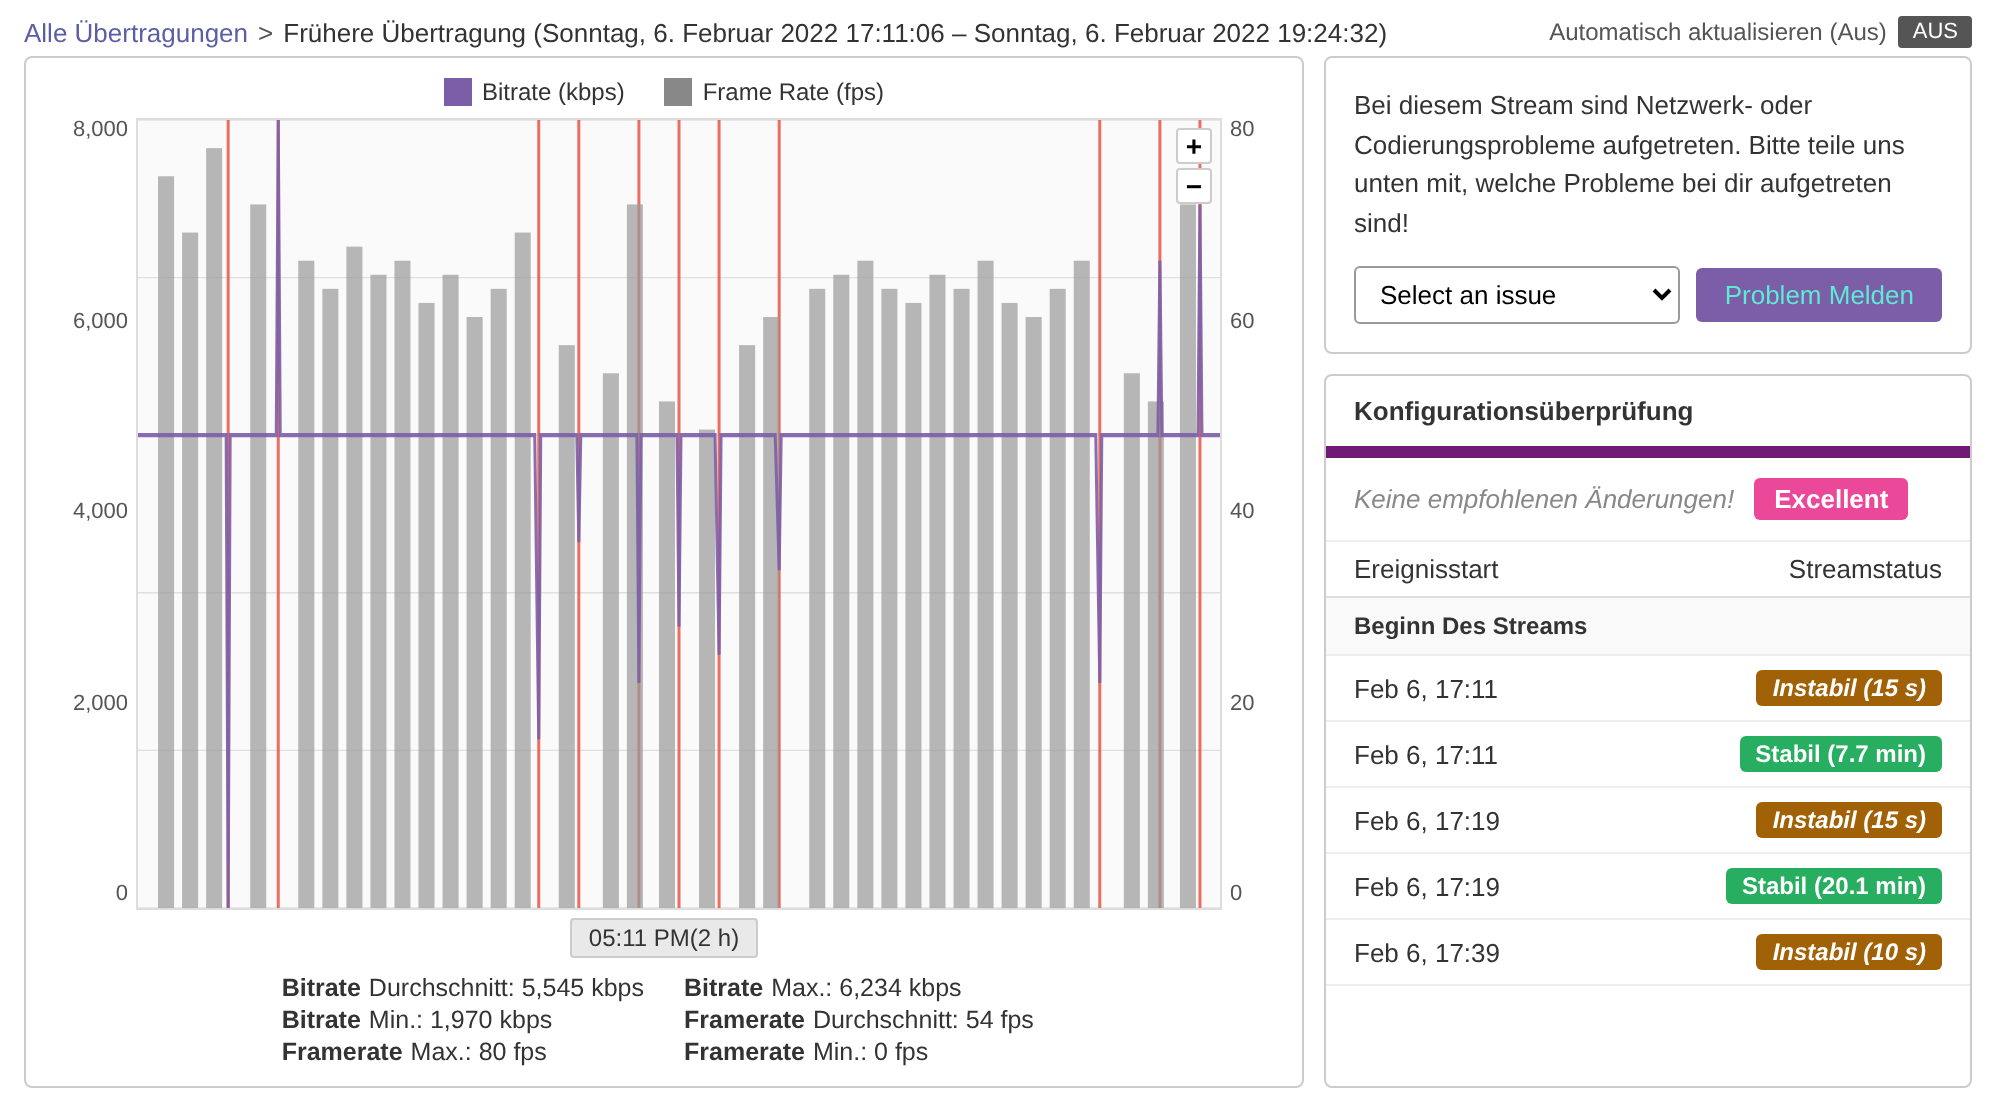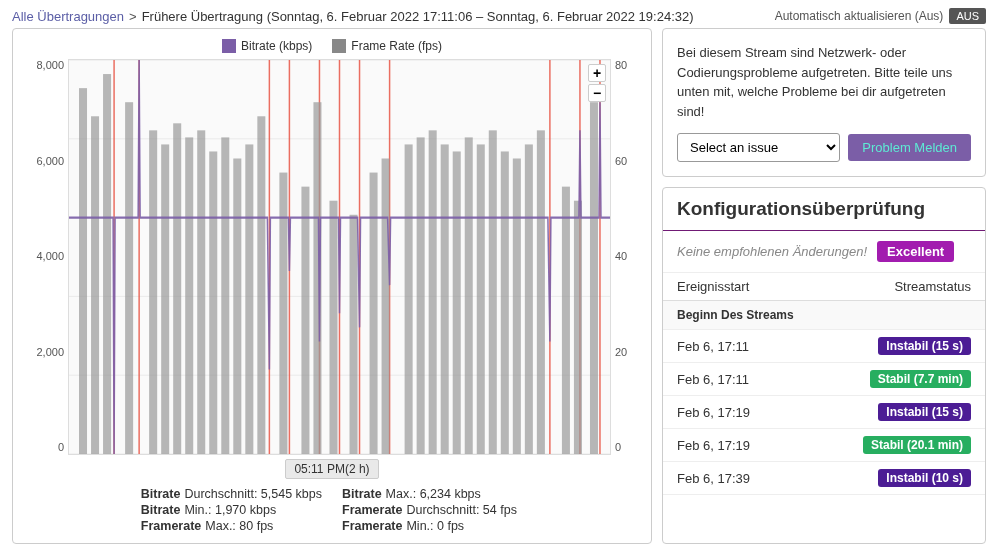--- a/index.html
+++ b/index.html
@@ -212,38 +212,38 @@
       border: 1px solid #ccc;
       border-radius: 4px;
       background: #fff;
       flex: 1;
       overflow: hidden;
       display: flex;
       flex-direction: column;
     }
     .config-header {
       padding: 10px 14px;
-      font-size: 19px;
+      font-size: 13px;
       font-weight: bold;
-      border-bottom: 1px solid #701a75;
+      border-bottom: 6px solid #701a75;
     }
     .config-no-changes {
       display: flex;
       align-items: center;
       gap: 10px;
       padding: 10px 14px;
       border-bottom: 1px solid #eee;
     }
     .config-no-changes-text {
       font-size: 13px;
       color: #888;
       font-style: italic;
     }
     .excellent-badge {
-      background: #a21caf;
+      background: #ec4899;
       color: #fff;
       padding: 3px 10px;
       border-radius: 3px;
       font-size: 13px;
       font-weight: bold;
     }
 
     
     .event-table {
       flex: 1;
@@ -281,21 +281,21 @@
     .col-event-val { flex: 1; color: #333; }
     .col-status-val { flex: 1; display: flex; justify-content: flex-end; }
 
     .status-badge {
       padding: 2px 8px;
       border-radius: 3px;
       color: #fff;
       font-size: 12px;
       font-weight: bold;
     }
-    .status-instabil { background: #4c1d95; }
+    .status-instabil { background: #a16207; font-style: italic; }
     .status-stabil { background: #27ae60; }
   </style>
 </head>
 <body>
 
 <div class="top-nav">
   <div style="display:flex;align-items:center;gap:0">
     <a class="breadcrumb-link">Alle Übertragungen</a>
     <span class="breadcrumb-sep">&gt;</span>
     <span class="breadcrumb-current">Frühere Übertragung (Sonntag, 6. Februar 2022 17:11:06 – Sonntag, 6. Februar 2022 19:24:32)</span>

